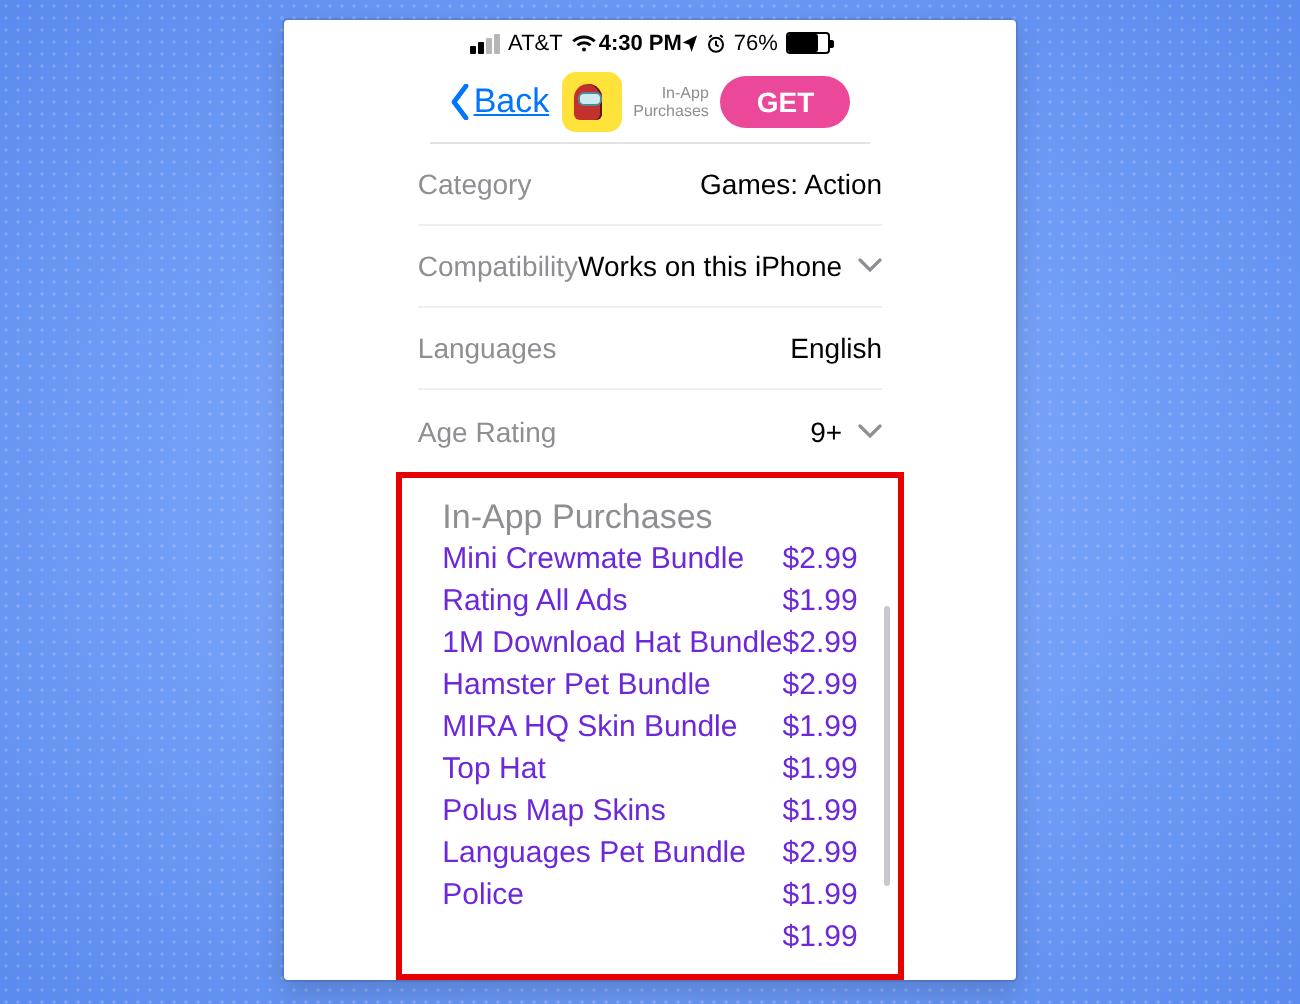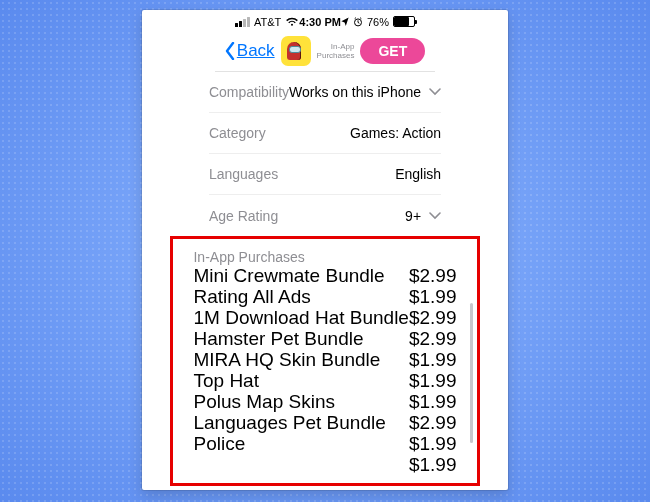--- a/index.html
+++ b/index.html
@@ -142,28 +142,28 @@
 
     
     .iap-section {
       border: 3px solid #e60000;
       margin: 0 -2px;
       padding: 10px 20px 8px;
       position: relative;
     }
     .iap-section .sec-title{
       color:#8e8e93;
-      font-size:14px;
+      font-size:17px;
       margin-bottom:0;
     }
     .iap-list{ list-style:none; }
     .iap-list li{
       display:flex; align-items:center;
-      font-size:19px;
-      color:#000000;
+      font-size:15px;
+      color:#6d28d9;
       line-height:21px;
     }
     .iap-list li .price{ margin-left:auto; }
     .scroll-ind{
       position:absolute; right:4px; top:64px;
       width:3px; height:140px;
       background:#c7c7cc; border-radius:2px;
     }
   </style>
 </head>
@@ -213,29 +213,29 @@
       <div class="iap-hint">
         <div>In-App</div>
         <div>Purchases</div>
       </div>
       <button class="get-btn">GET</button>
     </div>
   </div>
 
   <div class="info">
     <div class="row">
+      <span class="key">Category</span>
+      <span class="val">Games: Action</span>
+    </div>
+    <div class="row">
       <span class="key">Compatibility</span>
       <span class="val">Works on this iPhone</span>
       <svg class="chevd" viewBox="0 0 12 12">
           <path d="M1 3l5 5 5-5" fill="none" stroke="#8e8e93" stroke-width="1.6" stroke-linecap="round"></path>
         </svg>
-    </div>
-    <div class="row">
-      <span class="key">Category</span>
-      <span class="val">Games: Action</span>
     </div>
     <div class="row">
       <span class="key">Languages</span>
       <span class="val">English</span>
     </div>
     <div class="row" style="border-bottom:none">
       <span class="key">Age Rating</span>
       <span class="val">9+</span>
       <svg class="chevd" viewBox="0 0 12 12">
           <path d="M1 3l5 5 5-5" fill="none" stroke="#8e8e93" stroke-width="1.6" stroke-linecap="round"></path>

